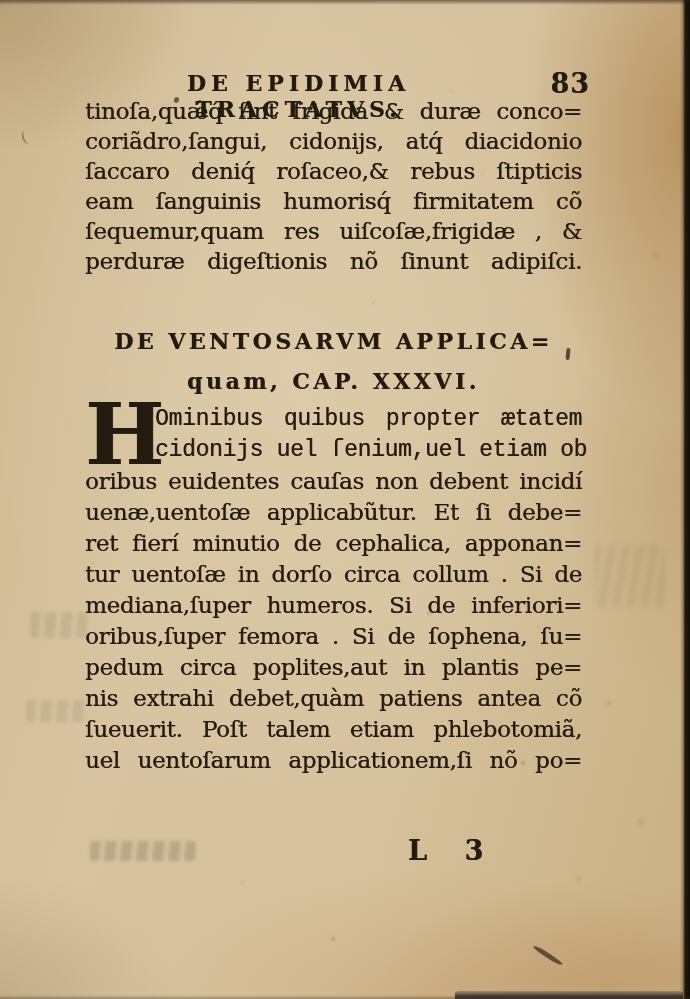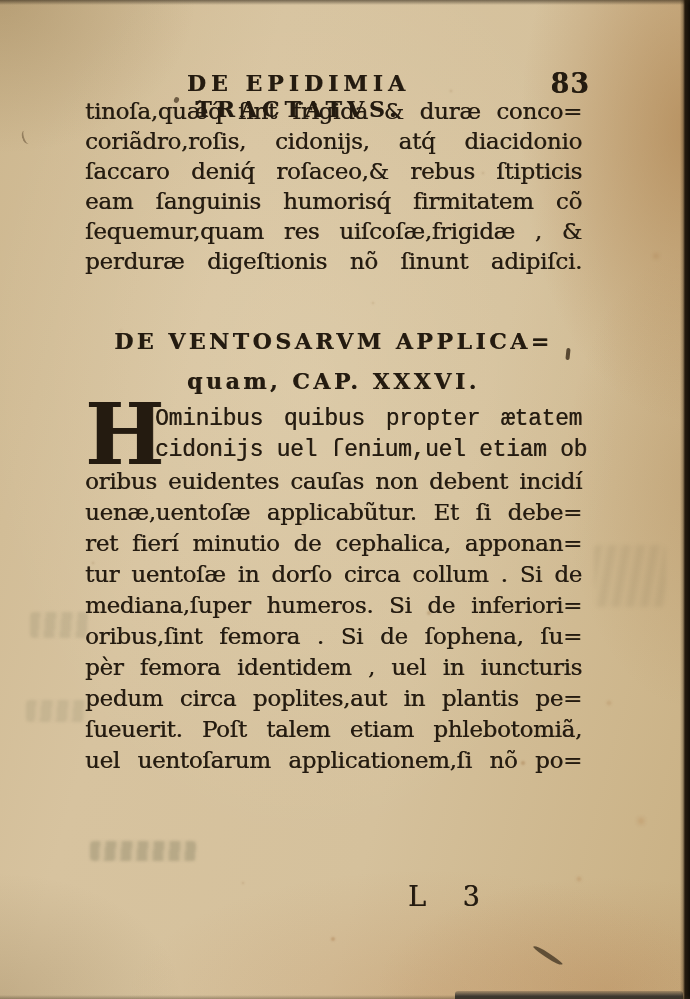--- a/index.html
+++ b/index.html
@@ -42,21 +42,21 @@
     position:absolute; left:0px; top:-1px; width:68px; height:64px;
     font-weight:bold; font-size:84px; line-height:64px; text-align:left;
     text-shadow:.6px .4px 0 rgba(36,27,16,.8);
   }
   .chapter-heading {
     top:326px; text-align:center; font-weight:bold; font-size:22px;
     text-shadow:.4px .2px 0 rgba(36,27,16,.7);
   }
   .chapter-heading .hline { height:40px; line-height:30px; letter-spacing:3.5px; }
   .signature {
-    position:absolute; left:408px; top:881px; font-weight:normal; font-size:27px;
+    position:absolute; left:408px; top:835px; font-weight:bold; font-size:27px;
     letter-spacing:14px; text-shadow:.5px .3px 0 rgba(36,27,16,.8);
   }
 
   
   .edge-left {
     left:0; top:0; bottom:0; width:34px;
     background:linear-gradient(to right,
       #8a7450 0px, #ab9术 0, #ab936c 2px, #3b2d19 4px, #241a0d 7px,
       #4e3d26 9px, rgba(80,63,40,.35) 13px, rgba(80,63,40,.12) 22px, rgba(80,63,40,0) 34px);
   }
@@ -114,44 +114,44 @@
   <div class="mark smudge smudge3"></div>
   <div class="mark smudge smudge4"></div>
 
   <header class="textblock pagehead">
     <div class="running-title">DE EPIDIMIA TRACTATVS.</div>
     <div class="page-number">83</div>
   </header>
 
   <section class="textblock para para1">
     <div class="tline">tinoſa,quǽq́ ſint frigida &amp; duræ conco=</div>
-    <div class="tline">coriãdro,roſis, cidonijs, atq́ diacidonio</div>
+    <div class="tline">coriãdro,ſangui, cidonijs, atq́ diacidonio</div>
     <div class="tline">ſaccaro deniq́ roſaceo,&amp; rebus ſtipticis</div>
     <div class="tline">eam ſanguinis humorisq́ firmitatem cõ</div>
     <div class="tline">ſequemur,quam res uiſcoſæ,frigidæ , &amp;</div>
     <div class="tline">perduræ digeſtionis nõ ſinunt adipiſci.</div>
   </section>
 
   <section class="textblock chapter-heading">
     <div class="hline">DE VENTOSARVM APPLICA=</div>
     <div class="hline">quam, CAP. XXXVI.</div>
   </section>
 
   <section class="textblock para para2">
     <div class="dropcap">H</div>
     <div class="tline indent">Ominibus quibus propter ætatem</div>
     <div class="tline indent">cidonijs uel ſenium,uel etiam ob</div>
     <div class="tline">oribus euidentes cauſas non debent incidí</div>
     <div class="tline">uenæ,uentoſæ applicabũtur. Et ſi debe=</div>
     <div class="tline">ret fierí minutio de cephalica, apponan=</div>
     <div class="tline">tur uentoſæ in dorſo circa collum . Si de</div>
     <div class="tline">mediana,ſuper humeros. Si de inferiori=</div>
-    <div class="tline">oribus,ſint femora . Si de ſophena, ſu=</div>
-    <div class="tline">pèr femora identidem , uel in iuncturis</div>
+    <div class="tline">oribus,ſuper femora . Si de ſophena, ſu=</div>
     <div class="tline">pedum circa poplites,aut in plantis pe=</div>
+    <div class="tline">nis extrahi debet,quàm patiens antea cõ</div>
     <div class="tline">ſueuerit. Poſt talem etiam phlebotomiã,</div>
     <div class="tline">uel uentoſarum applicationem,ſi nõ po=</div>
   </section>
 
   <div class="signature">L 3</div>
 
   <div class="mark smudge smudge1"></div>
   <div class="mark speck1"></div>
   <div class="mark margin-curl"></div>
   <div class="mark tick1"></div>

